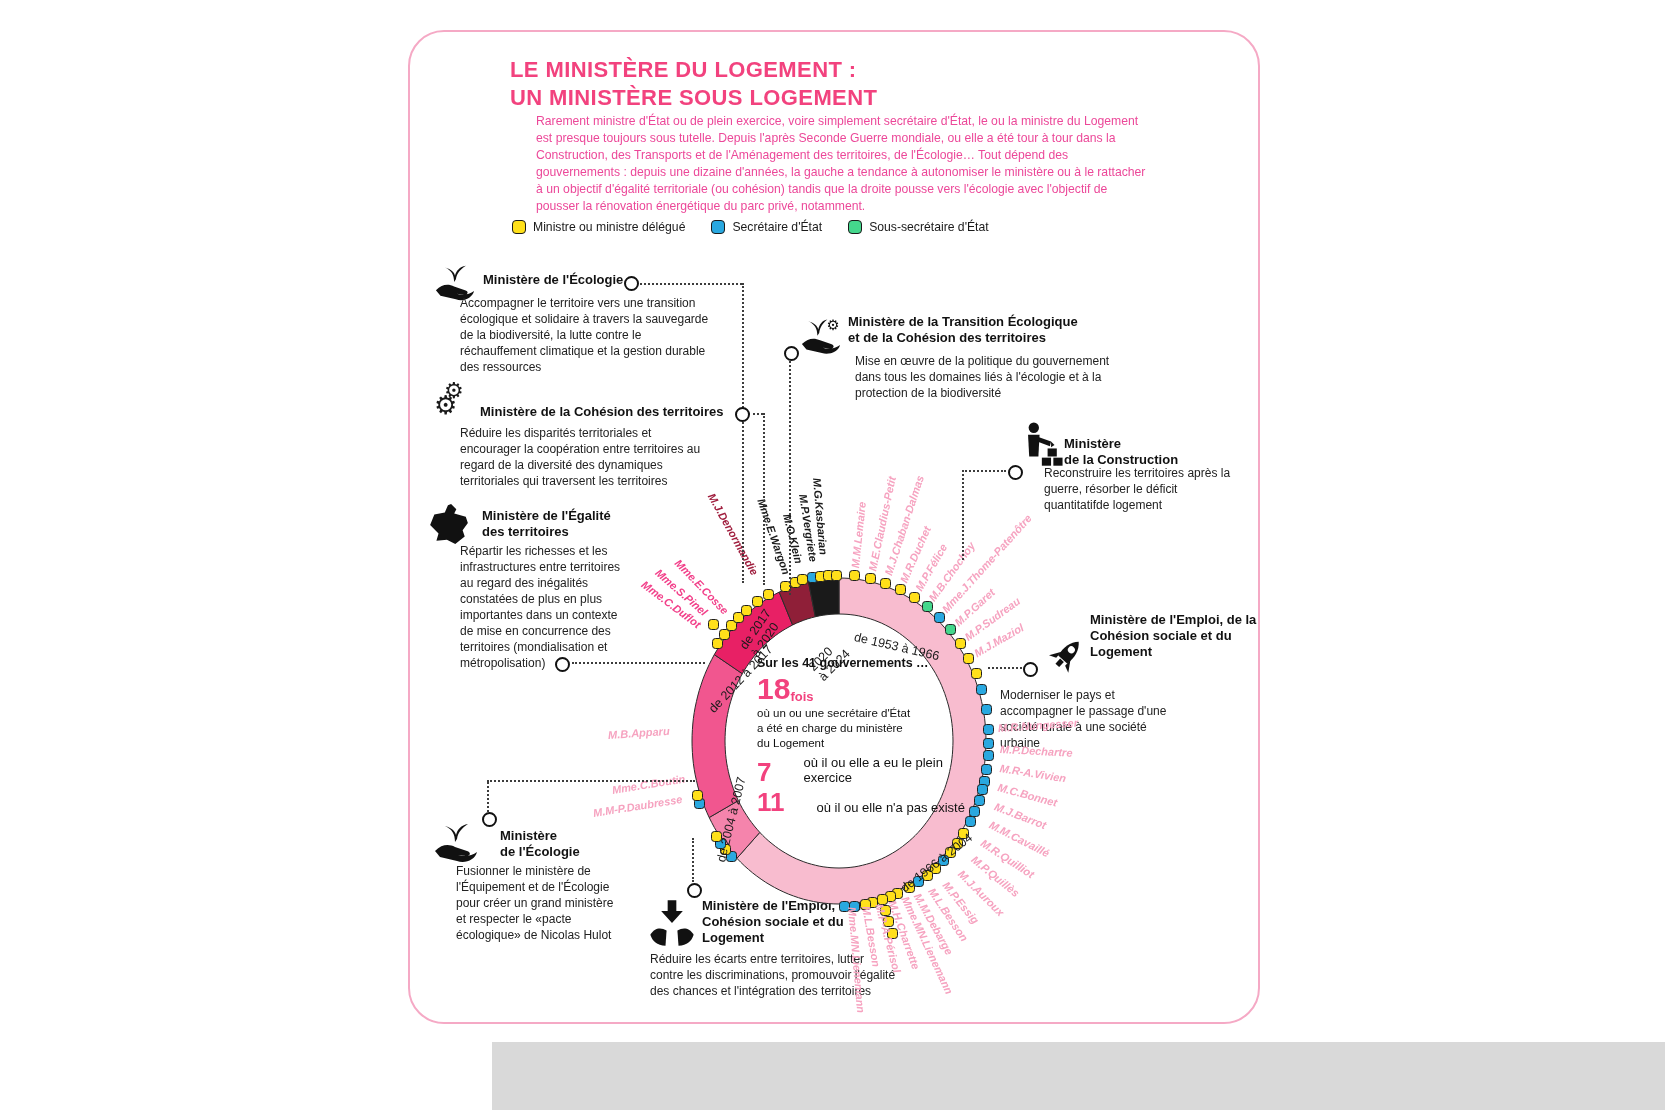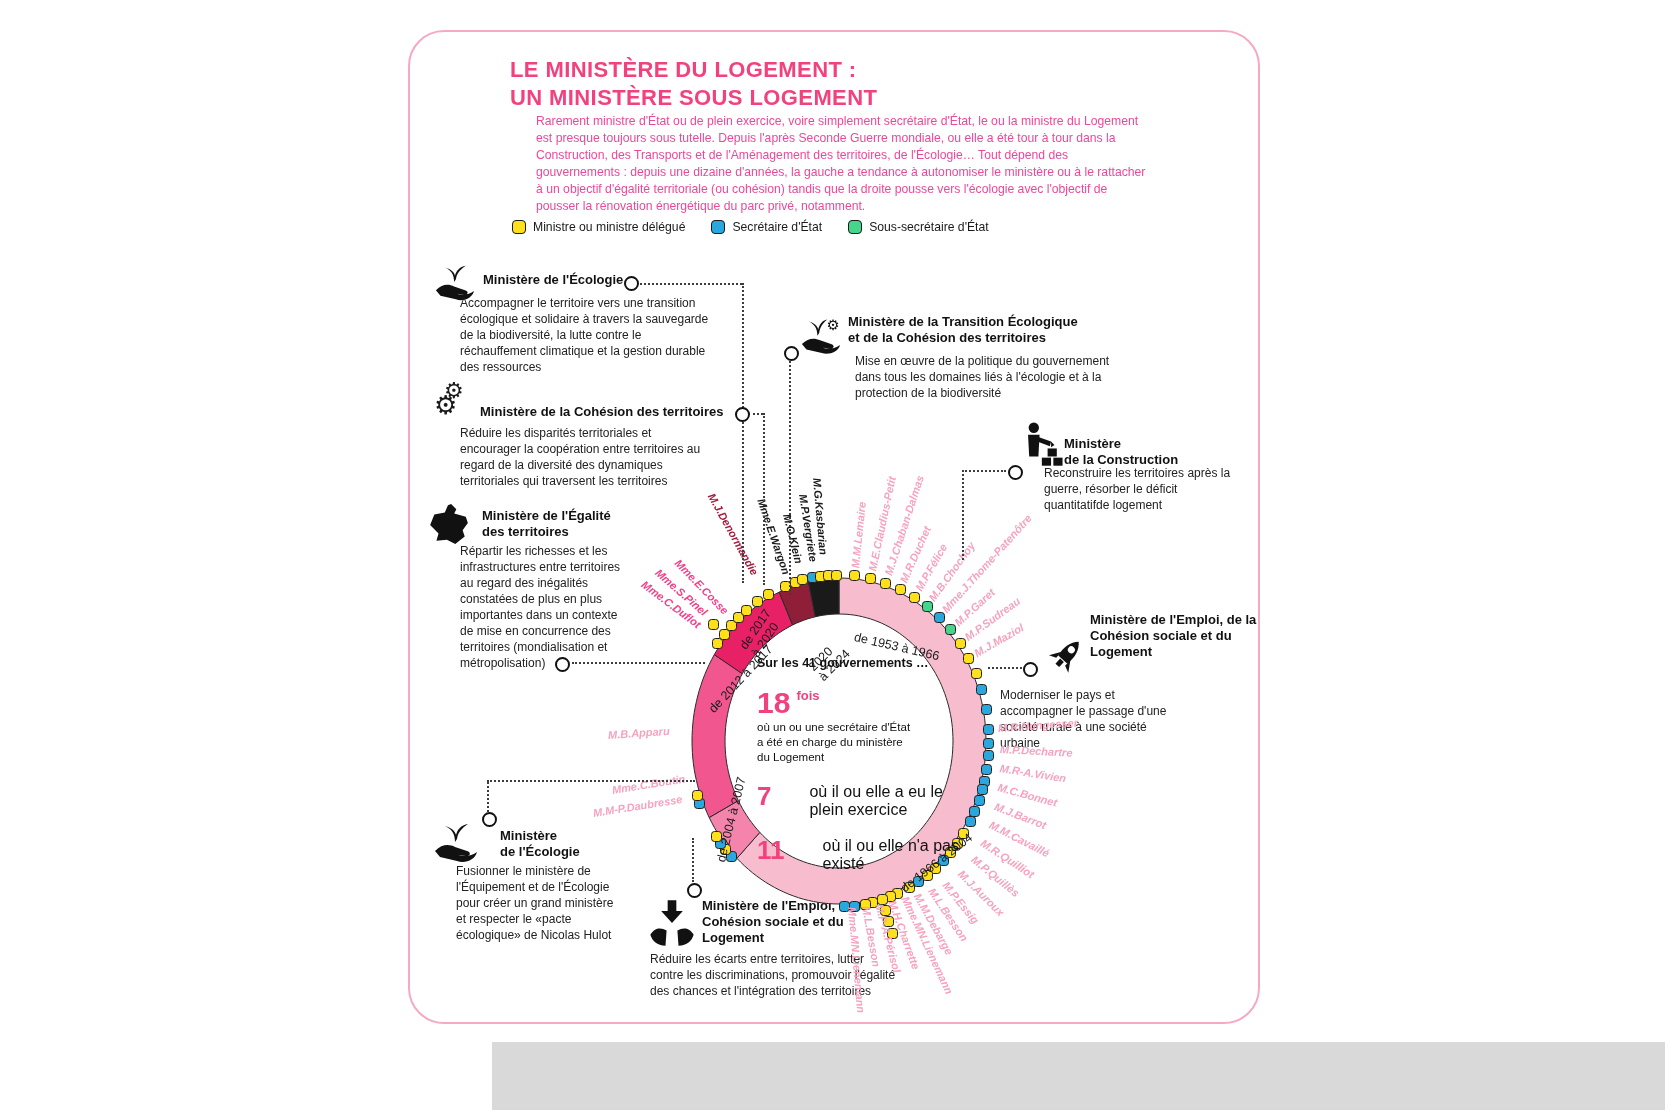--- a/index.html
+++ b/index.html
@@ -25,23 +25,23 @@
   .conn{position:absolute;}
   .conn.h{border-top:2px dotted #3c3c3c;}
   .conn.v{border-left:2px dotted #3c3c3c;}
   .conn-circle{position:absolute;width:11px;height:11px;border-radius:50%;border:2.4px solid #111;background:#fff;}
   #center-text{left:757px;top:646px;width:215px;}
   #center-question{font-size:15.5px;font-weight:bold;color:#f2427e;line-height:1.25;}
   #center-sub{margin-top:10px;font-size:12.5px;font-weight:bold;color:#111;}
   .stat-big{font-size:30px;font-weight:bold;color:#f2427e;line-height:1;}
   .stat-unit{font-size:13px;font-weight:bold;color:#f2427e;}
   .stat-lines{font-size:11.5px;line-height:1.3;color:#111;margin-top:2px;}
-  .stat-row{display:flex;align-items:flex-start;gap:6px;margin-top:18px;}
+  .stat-row{display:flex;align-items:flex-end;margin-top:4px;}
   .stat-mid{font-size:26px;font-weight:bold;color:#f2427e;line-height:1;}
-  .stat-inline{font-size:16px;color:#111;padding-left:32px;}
+  .stat-inline{font-size:13px;color:#111;padding-left:32px;}
 </style>
 </head>
 <body>
 
 <div id="page">
   <div id="gray-strip"></div>
   <div id="card"></div>
 
   <div class="abs" id="main-title">
     <div>LE MINISTÈRE DU LOGEMENT :</div>

